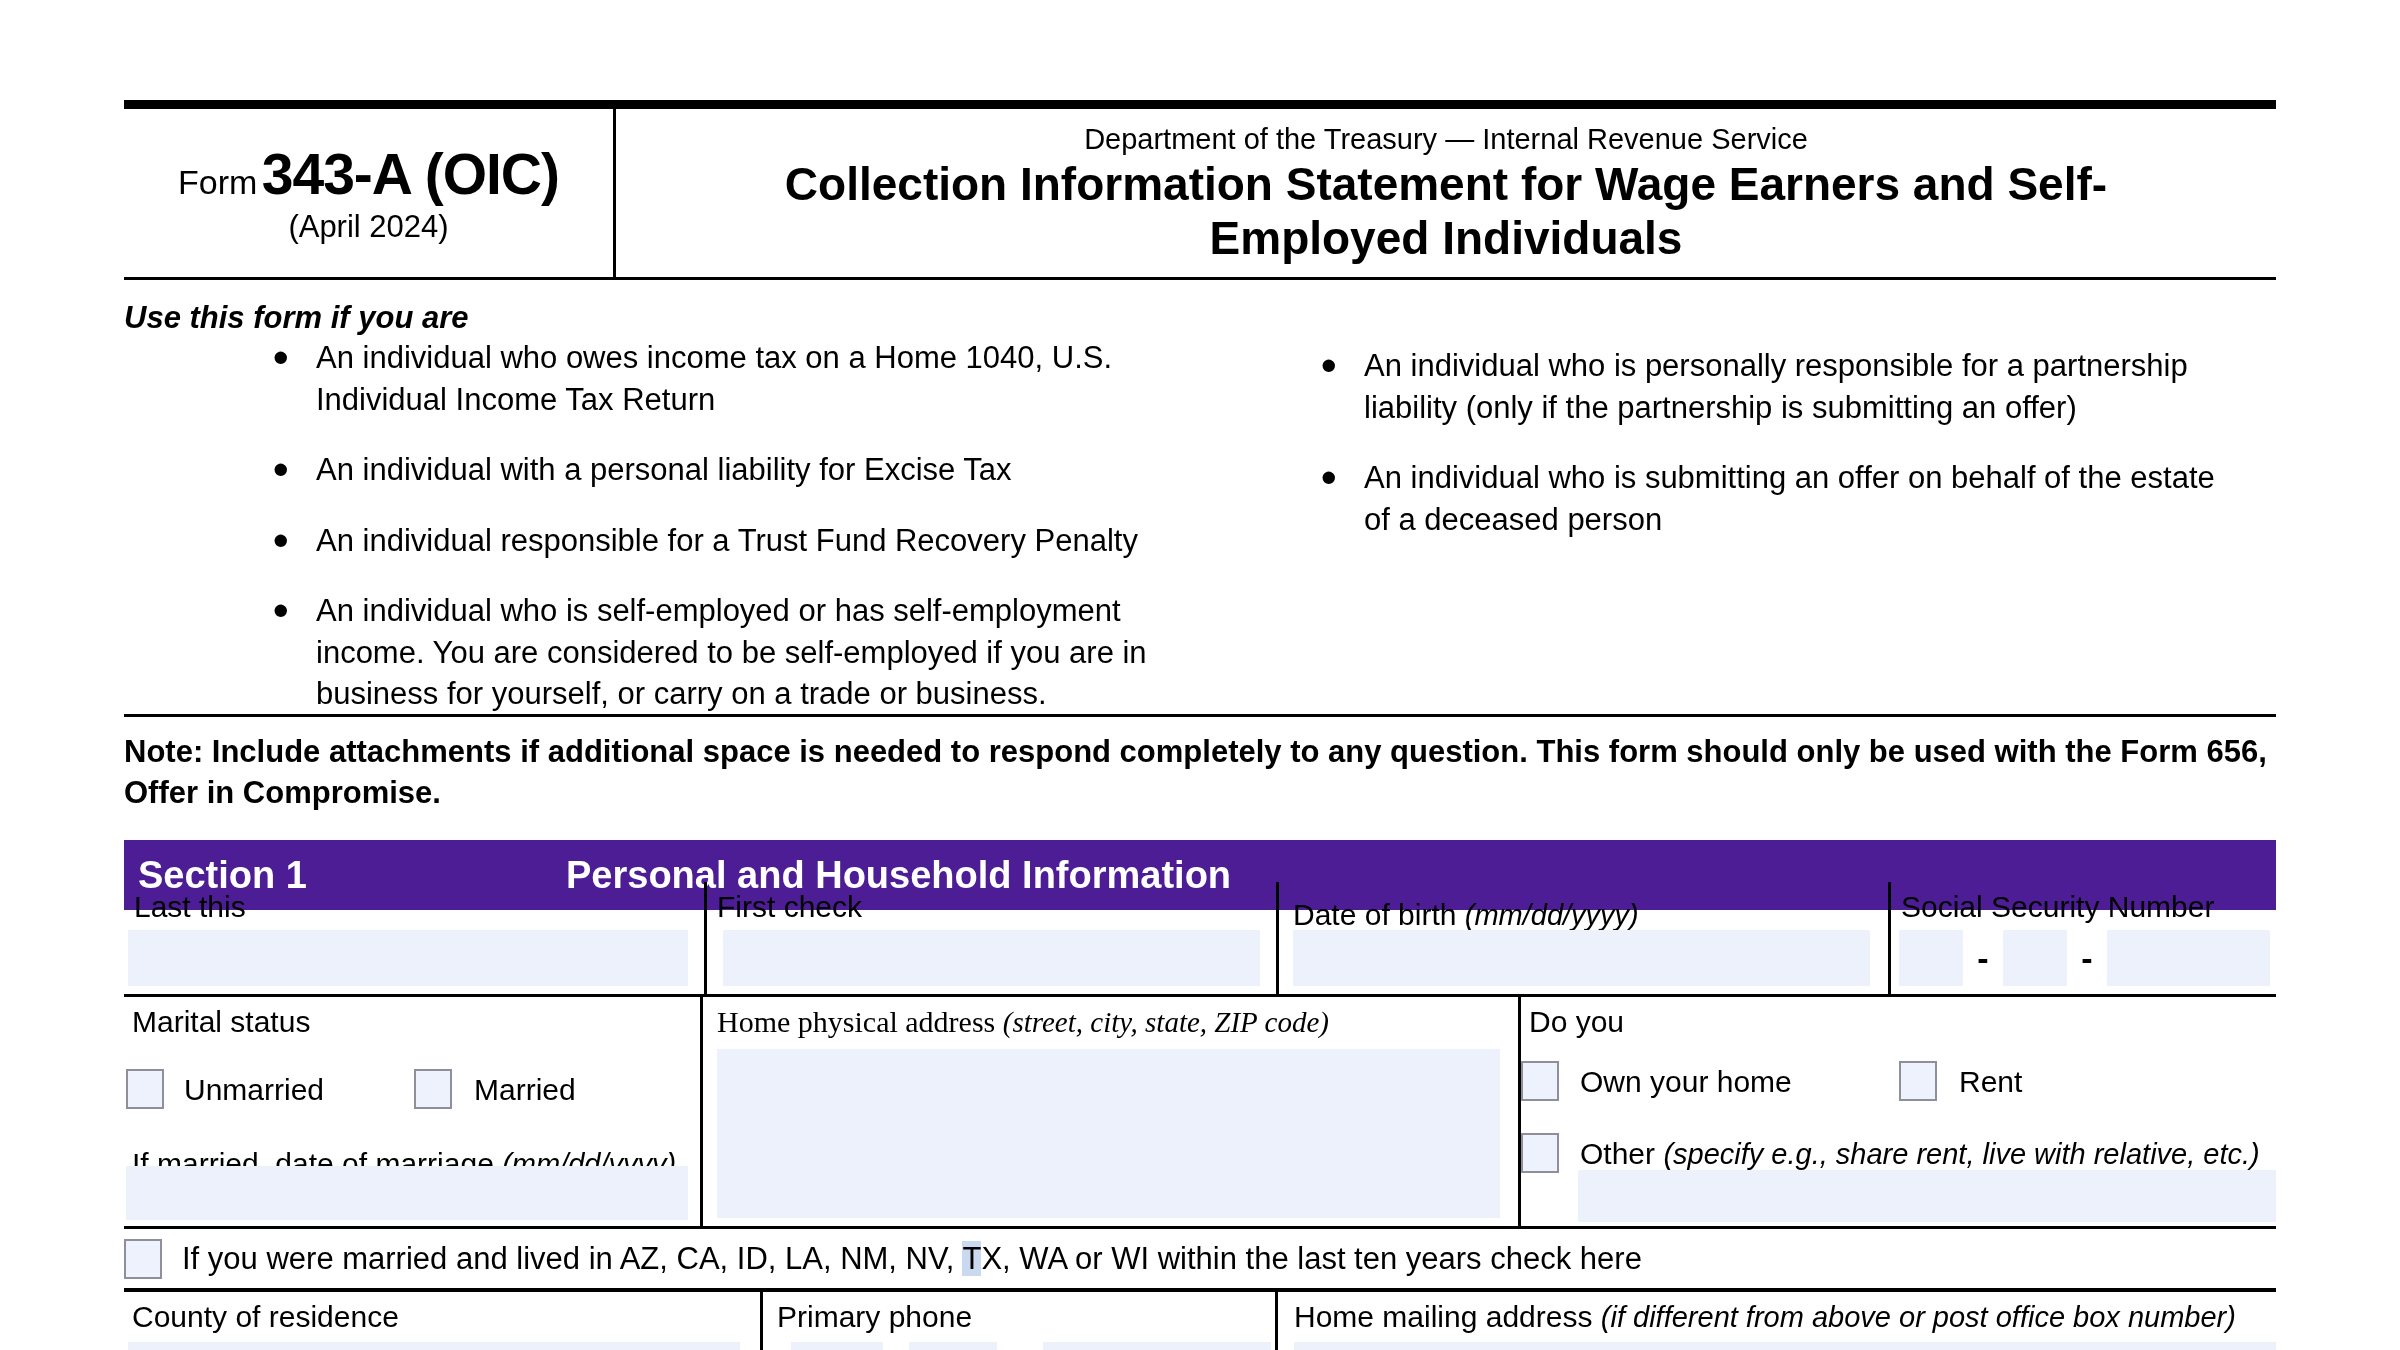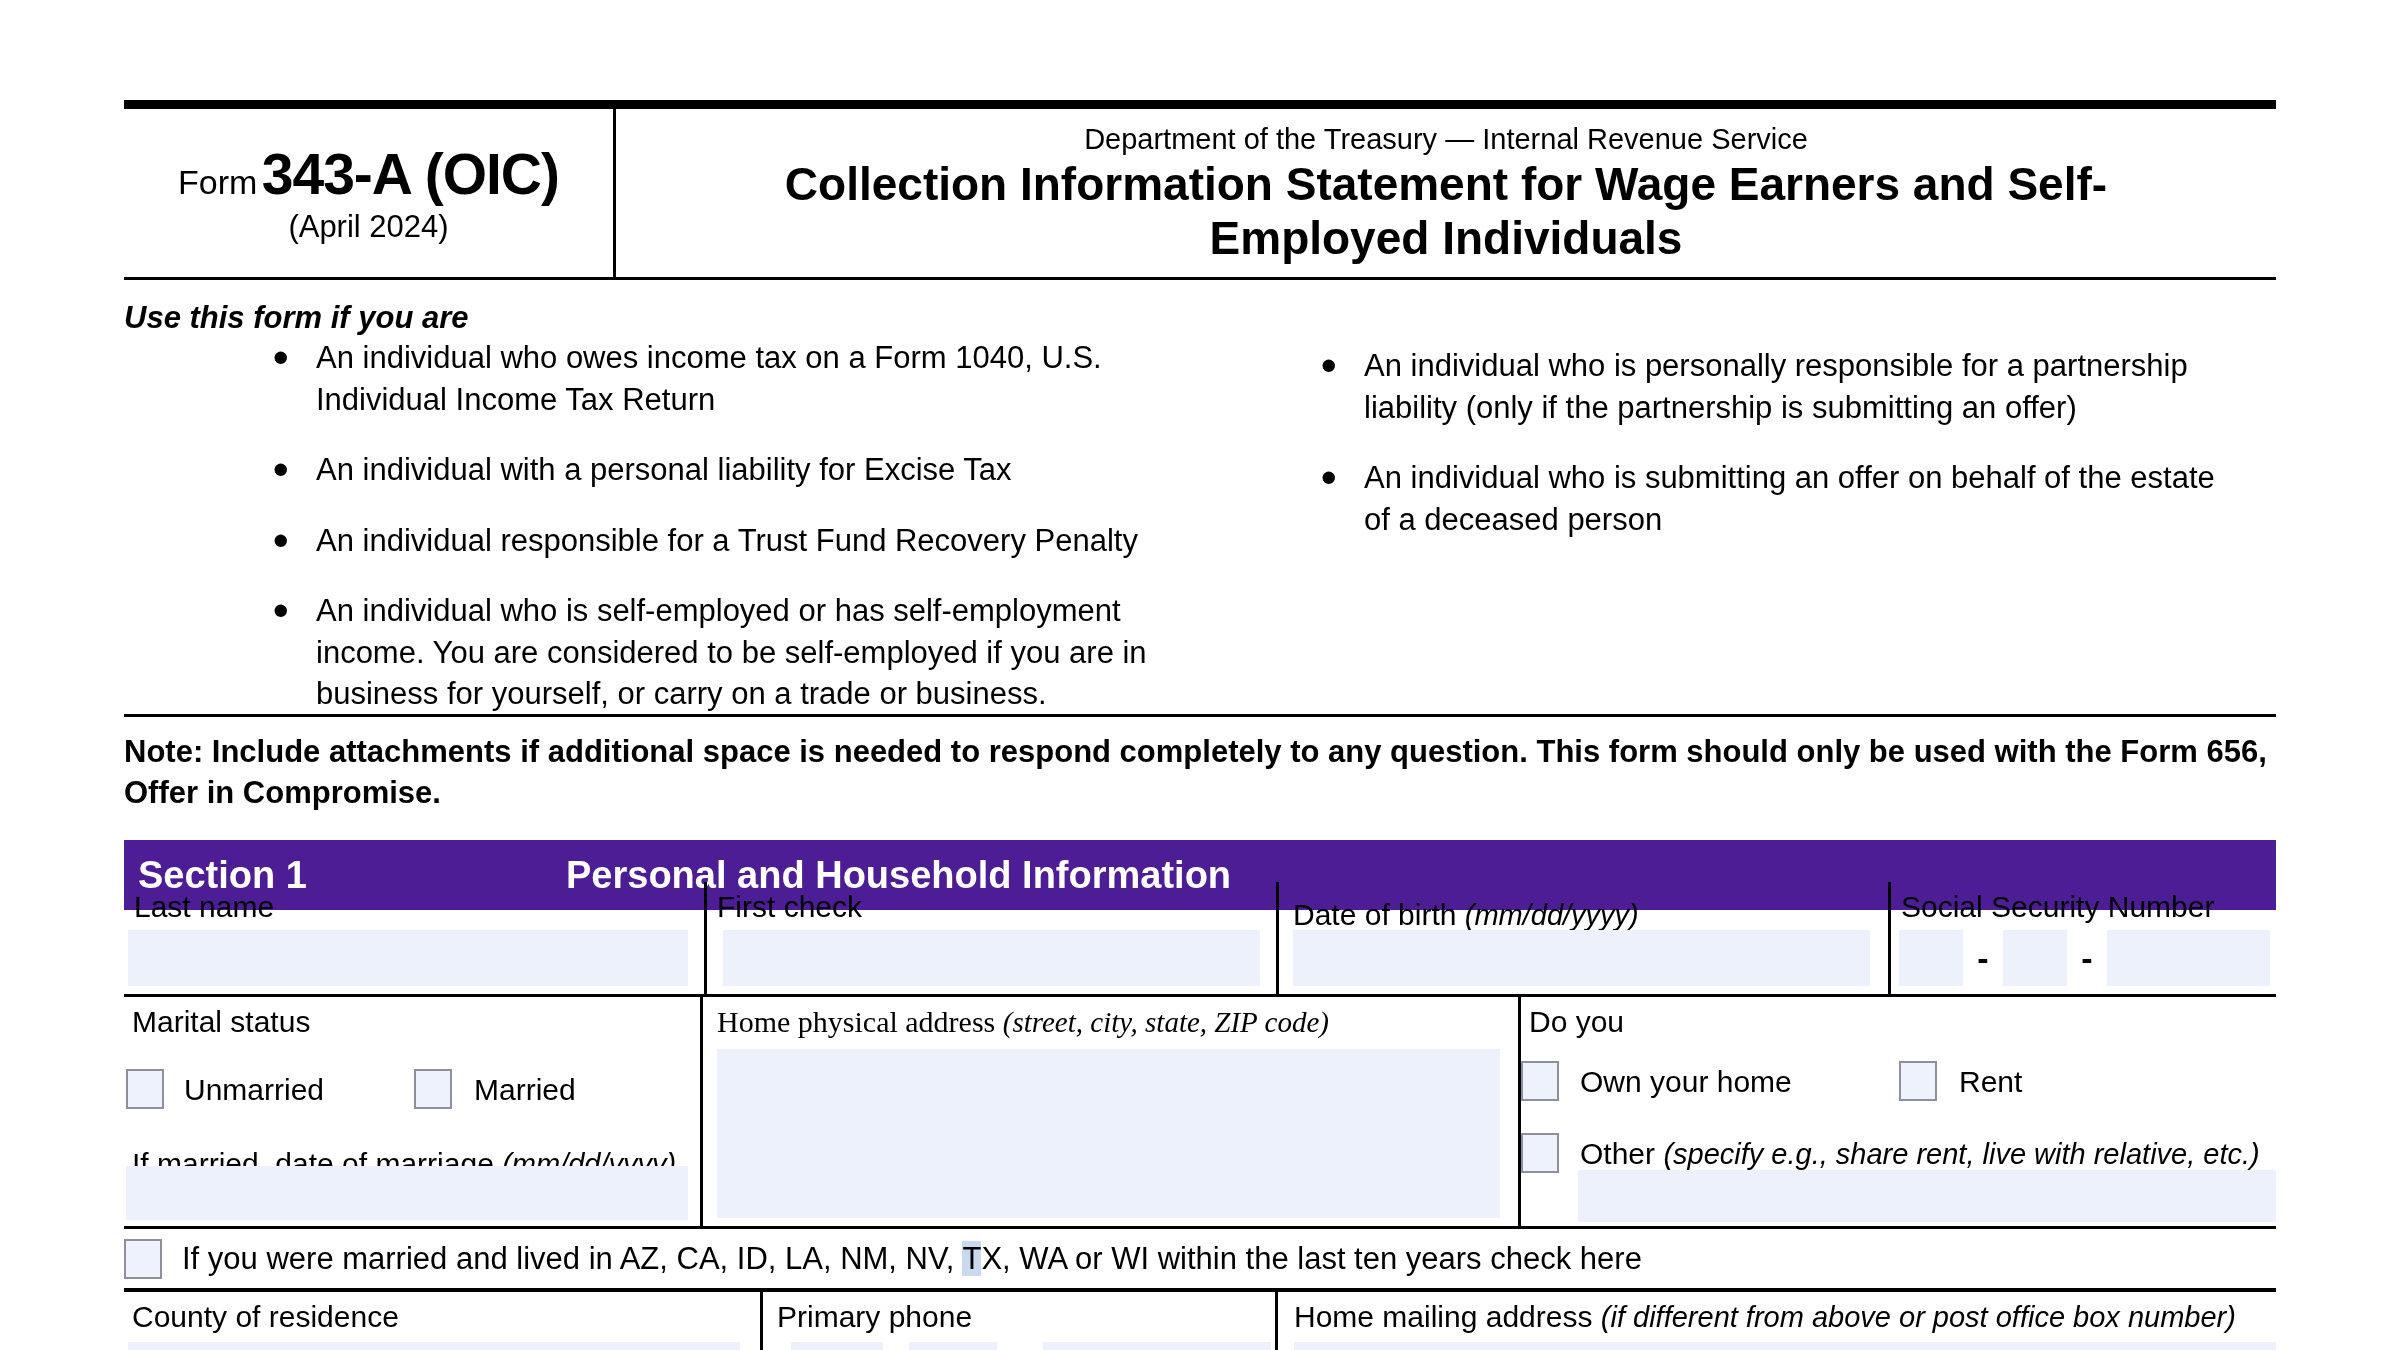--- a/index.html
+++ b/index.html
@@ -97,21 +97,21 @@
       <div class="doc-title">Collection Information Statement for Wage Earners and Self-Employed Individuals</div>
     </div>
   </div>
 
   <div class="abs intro-heading">Use this form if you are</div>
 
   <div class="abs bullets bullets-left">
 
       <div class="bullet-item">
         <span class="bullet-dot">●</span>
-        <span>An individual who owes income tax on a Form 1040, U.S. Individual Income Tax Return</span>
+        <span>An individual who owes income tax on a Home 1040, U.S. Individual Income Tax Return</span>
       </div>
 
       <div class="bullet-item">
         <span class="bullet-dot">●</span>
         <span>An individual with a personal liability for Excise Tax</span>
       </div>
 
       <div class="bullet-item">
         <span class="bullet-dot">●</span>
         <span>An individual responsible for a Trust Fund Recovery Penalty</span>
@@ -139,21 +139,21 @@
   <div class="abs mid-rule"></div>
   <div class="abs note">Note: Include attachments if additional space is needed to respond completely to any question. This form should only be used with the Form 656, Offer in Compromise.</div>
 
   <div class="abs section-bar">
     <span class="section-label">Section 1</span>
     <span>Personal and Household Information</span>
   </div>
 
   <div class="abs row row1">
     <div class="cell vline r1c1">
-      <div class="lbl">Last name</div>
+      <div class="lbl">Last this</div>
       <div class="fill" style="left:4px; right:16px; bottom:8px; height:56px;"></div>
     </div>
     <div class="cell vline r1c2">
       <div class="lbl">First check</div>
       <div class="fill" style="left:16px; right:16px; bottom:8px; height:56px;"></div>
     </div>
     <div class="cell vline r1c3">
       <div class="lbl" style="padding-top:16px; padding-left:14px;">
         <span>Date of birth</span>
         <span class="hint">(mm/dd/yyyy)</span>

